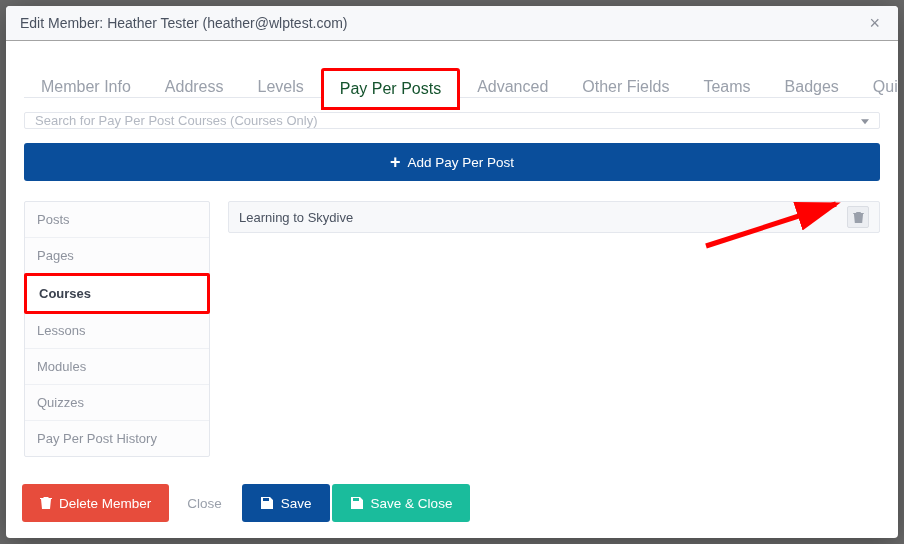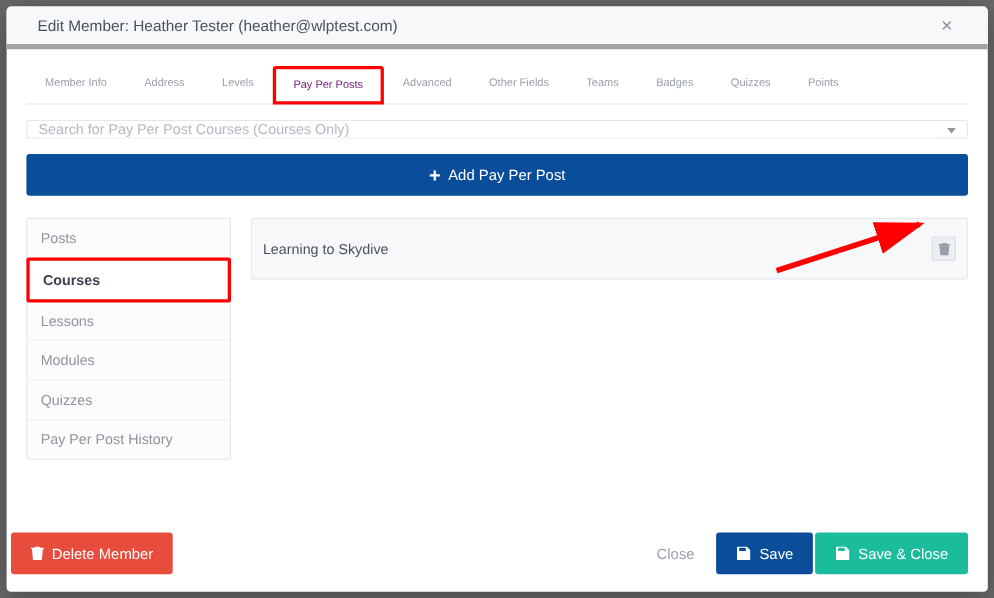--- a/index.html
+++ b/index.html
@@ -15,22 +15,22 @@
     position: absolute;
     top: 6px; left: 6px; right: 6px; bottom: 6px;
     background: #fff;
     border-radius: 4px;
     box-shadow: 0 4px 30px rgba(0,0,0,0.35);
     display: flex;
     flex-direction: column;
   }
   .modal-header {
     background: #f7f8fa;
-    border-bottom: 5px solid #a3a3a3;
-    padding: 8px 28px;
+    border-bottom: 1px solid #a3a3a3;
+    padding: 8px 14px;
     display: flex;
     align-items: center;
     justify-content: space-between;
     border-radius: 4px 4px 0 0;
     text-align: center;
   }
   .modal-title {
     font-size: 14px;
     color: #4a5260;
     font-weight: 400;
@@ -48,31 +48,31 @@
     overflow: hidden;
   }
   .tabs {
     display: flex;
     border-bottom: 1px solid #e4e7ed;
     gap: 0;
     margin-bottom: 14px;
   }
   .tab {
     padding: 9px 16px;
-    font-size: 10px;
+    font-size: 16px;
     color: #9aa0ab;
     cursor: pointer;
     border: 1px solid transparent;
     border-bottom: none;
     position: relative;
-    top: 1px;
+    top: 13px;
     white-space: nowrap;
   }
   .tab.active {
-    color: #701a75;
+    color: #14532d;
     border-color: #e4e7ed;
     border-radius: 3px 3px 0 0;
     background: #fff;
   }
   .highlight-red {
     border: 3px solid #ff0000 !important;
     border-radius: 2px;
   }
   .search-row {
     display: flex;
@@ -150,21 +150,21 @@
     font-weight: 600;
   }
   .sidenav .highlight-red { margin: -1px; }
   .main-pane {
     flex: 1;
   }
   .course-row {
     border: 1px solid #e4e7ed;
     background: #f7f8fa;
     border-radius: 2px;
-    padding: 16px 10px;
+    padding: 4px 10px;
     display: flex;
     align-items: center;
     justify-content: space-between;
     font-size: 13px;
     color: #4a5260;
   }
   .trash-btn {
     width: 22px; height: 22px;
     background: #eceef2;
     border: 1px solid #dadde3;
@@ -175,24 +175,23 @@
     cursor: pointer;
   }
   .trash-btn svg { width: 11px; height: 13px; fill: #9aa0ab; }
 
   .arrow-svg {
     position: absolute;
     pointer-events: none;
   }
 
   .modal-footer {
-    padding: 12px 18px 16px 4px;
-    display: flex;
-    align-items: center;
-    justify-content: space-between;
+    padding: 12px 18px 16px 16px;
+    display: flex;
+    align-items: center;
   }
   .footer-right { display: flex; gap: 2px; align-items: center; }
   .icon-trash, .icon-save { display:inline-flex; }
 </style>
 </head>
 <body>
 
 <div class="modal">
 
   <div class="modal-header">
@@ -222,20 +221,21 @@
       </div>
       <button class="btn btn-primary">
         <span style="font-size:18px;font-weight:700;">+</span>
         <span>Add Pay Per Post</span>
       </button>
     </div>
 
     <div class="content-row">
       <div class="sidenav">
         <div class="sidenav-item">Posts</div>
+        <div class="sidenav-item">Pages</div>
         <div class="sidenav-item active highlight-red">Courses</div>
         <div class="sidenav-item">Lessons</div>
         <div class="sidenav-item">Modules</div>
         <div class="sidenav-item">Quizzes</div>
         <div class="sidenav-item">Pay Per Post History</div>
       </div>
 
       <div class="main-pane">
         <div class="course-row">
           <span>Learning to Skydive</span>

